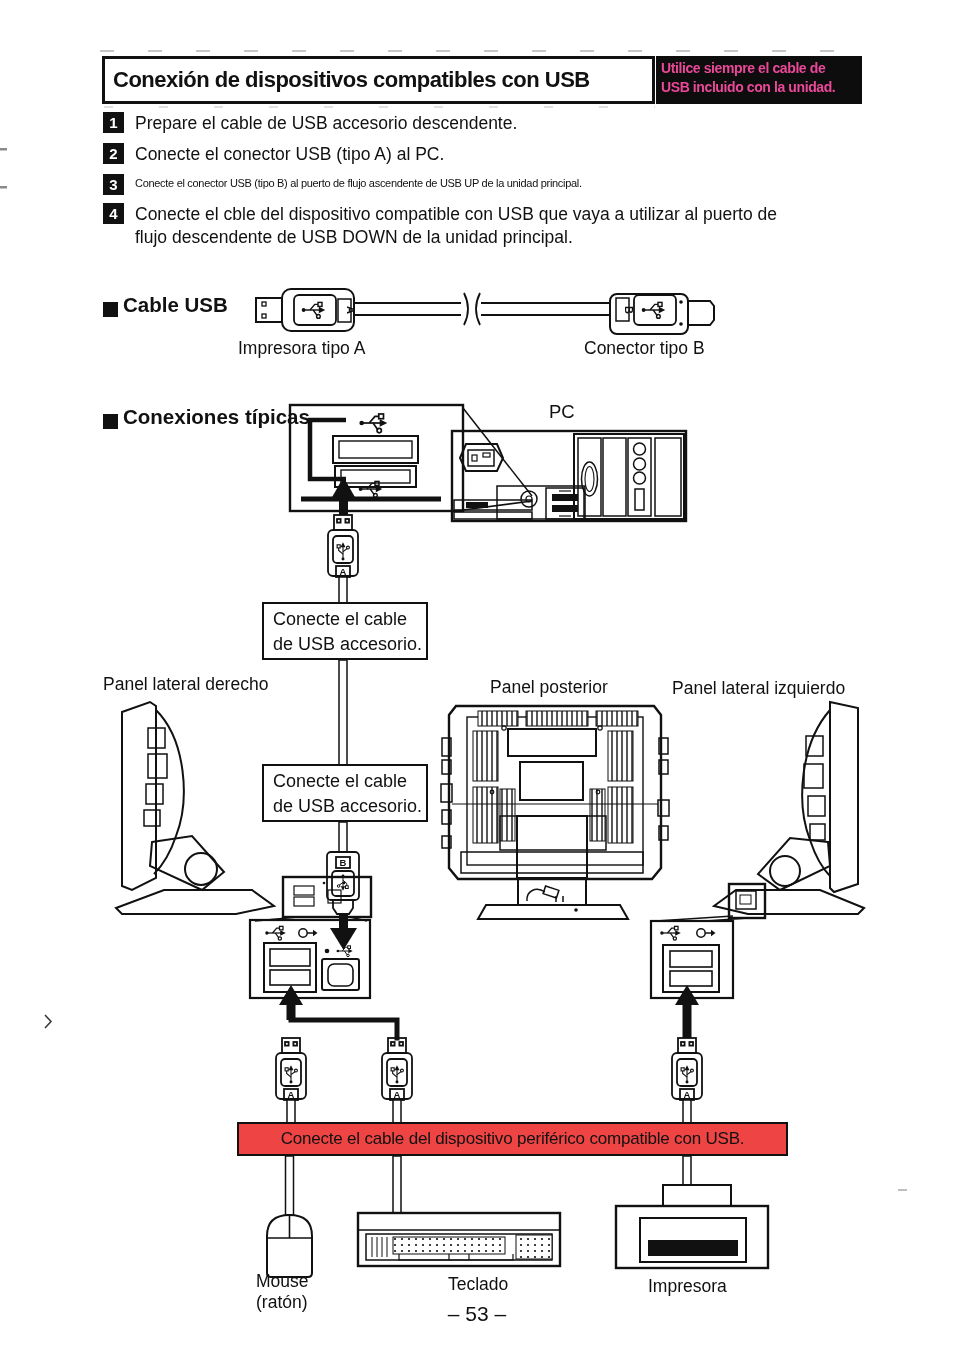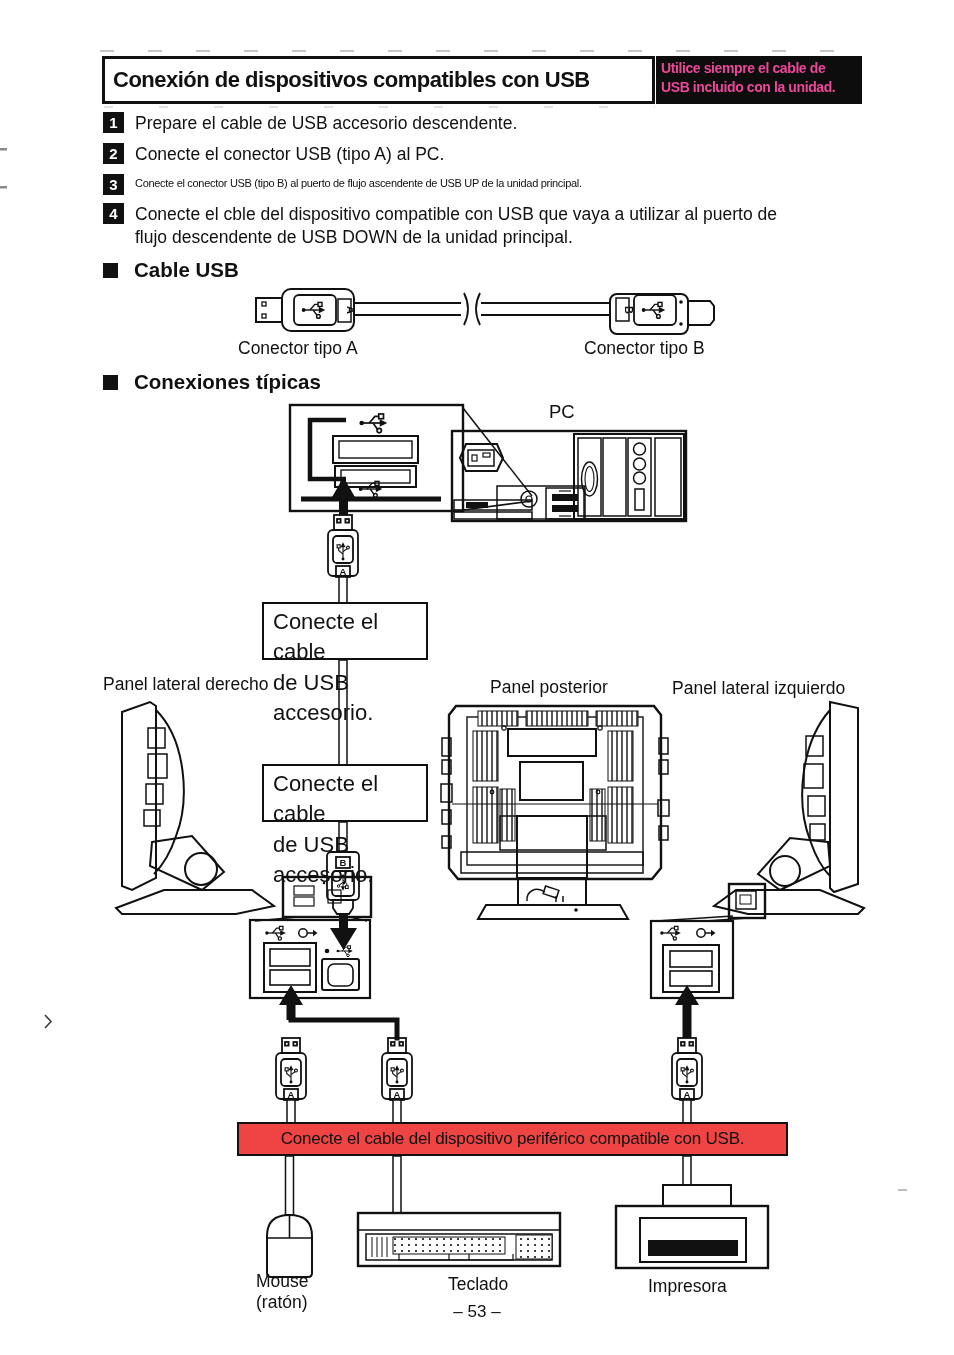--- a/index.html
+++ b/index.html
@@ -21,32 +21,32 @@
     letter-spacing:-0.4px; line-height:1.35; padding:3px 5px;
     white-space:pre-line;
   }
   .step { display:flex; gap:11px; align-items:flex-start; left:103px; }
   .badge {
     width:21px; height:21px; background:#111; color:#fff; flex:none;
     font-weight:bold; font-size:15px; display:flex; align-items:center; justify-content:center;
   }
   .step-text { font-size:17.5px; line-height:1.3; white-space:pre-line; }
   .cond .step-text { font-size:11px; letter-spacing:-0.3px; padding-top:2px; white-space:nowrap; }
-  .heading { display:flex; align-items:center; gap:16px; font-weight:bold; font-size:20.5px; left:103px; }
+  .heading { display:flex; align-items:flex-end; gap:5px; font-weight:bold; font-size:20.5px; left:103px;margin-top:35px; }
   .bullet { width:15px; height:15px; background:#111; flex:none; }
   .lbl { font-size:17.5px; white-space:pre-line; }
   .cbox {
     background:#fff; border:2.5px solid #111; box-sizing:border-box;
-    font-size:22px; line-height:1.38; padding:3px 0 0 9px; white-space:pre-line;
+    font-size:18px; line-height:1.38; padding:3px 0 0 9px; white-space:pre-line;
   }
   .cbox3 {
     background:#ef4444; border:2px solid #111; box-sizing:border-box;
     font-size:17px; letter-spacing:-0.2px; text-align:center; line-height:29px;
   }
-  .pagenum { left:0; top:1302px; width:954px; text-align:center; font-size:17px; }
+  .pagenum { left:0; top:1302px; width:954px; text-align:center; font-size:21px; }
   svg.art { left:0; top:0; }
   svg text { font-family:"Liberation Sans", sans-serif; font-weight:bold; fill:#111; stroke:none; }
 </style>
 </head>
 <body>
 
 <div class="page">
 
   <svg class="art abs" width="954" height="1355" viewBox="0 0 954 1355">
     <defs>
@@ -409,21 +409,21 @@
   <div class="abs step" style="top:203px;">
     <div class="badge">4</div>
     <div class="step-text">Conecte el cble del dispositivo compatible con USB que vaya a utilizar al puerto de
 flujo descendente de USB DOWN de la unidad principal.</div>
   </div>
 
   <div class="abs heading" style="top:258px;">
     <span class="bullet"></span>
     <span>Cable USB</span>
   </div>
-  <div class="abs lbl" style="left:238px; top:338px;">Conector tipo A</div>
+  <div class="abs lbl" style="left:238px; top:338px;">Impresora tipo A</div>
   <div class="abs lbl" style="left:584px; top:338px;">Conector tipo B</div>
 
   <div class="abs heading" style="top:370px;">
     <span class="bullet"></span>
     <span>Conexiones típicas</span>
   </div>
 
   <div class="abs lbl" style="left:549px; top:401px; font-size:18.5px;">PC</div>
 
   <div class="abs cbox" style="left:262px; top:602px; width:166px; height:58px;">Conecte el cable

